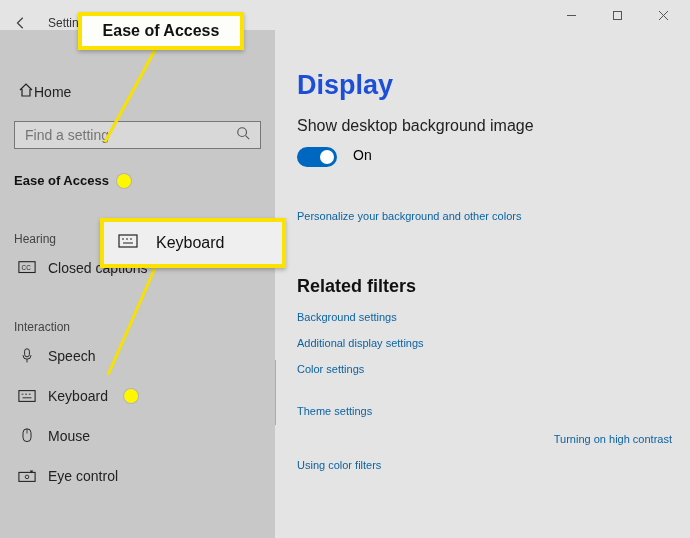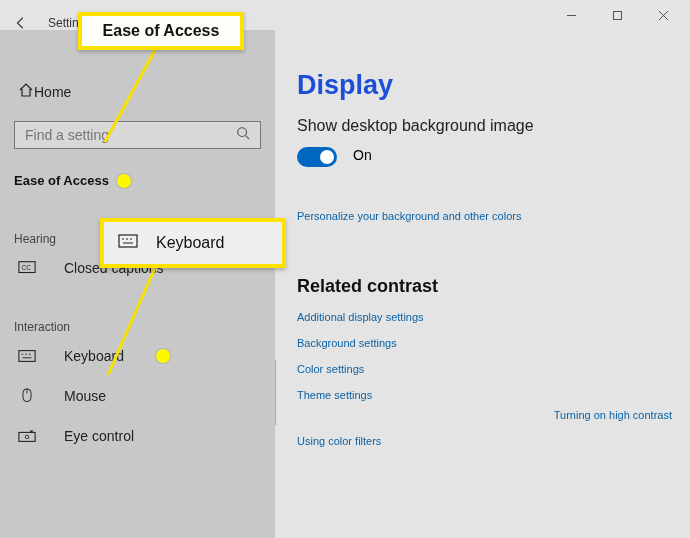--- a/index.html
+++ b/index.html
@@ -17,21 +17,21 @@
   .content { flex: 1; display: flex; }
   
   .sidebar { width: 275px; padding: 10px 14px 10px 14px; background: #c8c8c8; position: relative; }
   .home-row { display: flex; align-items: center; margin: 42px 0 20px 4px; font-size: 14px; color: #222; }
   .search { margin: 0 0 24px 0; height: 28px; border: 1px solid #777; background: #d8d8d8; display: flex; align-items: center; padding: 0 10px; justify-content: space-between; }
   .search input { border: none; background: transparent; outline: none; font-size: 14px; color: #444; width: 200px; }
   .search .mag { color: #555; }
   .section-title-active { font-size: 13px; font-weight: 600; color: #111; margin-bottom: 10px; display: flex; align-items: center; gap: 8px; }
   .dot { width: 14px; height: 14px; border-radius: 50%; background: #fff700; box-shadow: 0 0 0 1px rgba(0,0,0,0.1); }
   .section-label { font-size: 12px; color: #444; margin-top: 44px; margin-bottom: 14px; }
-  .nav-item { display: flex; align-items: center; gap: 28px; font-size: 14px; color: #222; margin-bottom: 24px; padding-left: 4px; }
+  .nav-item { display: flex; align-items: center; gap: 12px; font-size: 14px; color: #222; margin-bottom: 24px; padding-left: 4px; }
   .nav-item .ic { width: 18px; height: 16px; color: #222; display: flex; align-items: center; justify-content: center; }
   .nav-item .ic svg { width: 18px; height: 16px; }
 
   
   .main { flex: 1; padding: 40px 18px 10px 22px; background: #e4e4e4; position: relative; }
   .main h1 { font-size: 27px; font-weight: 600; color: #1d4ed8; margin-bottom: 16px; }
   .sublabel { font-size: 16px; color: #222; margin-bottom: 12px; }
   .toggle-row { display: flex; align-items: flex-start; gap: 16px; margin-bottom: 39px; }
   .toggle { width: 40px; height: 20px; border-radius: 10px; background: #0067c0; position: relative; }
   .toggle .knob { position: absolute; right: 3px; top: 3px; width: 14px; height: 14px; border-radius: 50%; background: #fff; }
@@ -115,20 +115,29 @@
           <svg viewBox="0 0 20 16">
               <rect x="1" y="1" width="18" height="12" stroke="#222" stroke-width="1.2" fill="none"></rect>
               <text x="4" y="10" font-size="7" fill="#222">CC</text>
             </svg>
         </span>
         <span>Closed captions</span>
       </div>
 
       <div class="section-label">Interaction</div>
 
+      <div class="nav-item">
+        <span class="ic">
+          <svg viewBox="0 0 16 20">
+              <rect x="5" y="1" width="6" height="10" rx="3" stroke="#222" stroke-width="1.2" fill="none"></rect>
+              <path d="M3 9a5 5 0 0 0 10 0 M8 14 V18" stroke="#222" stroke-width="1.2" fill="none"></path>
+            </svg>
+        </span>
+        <span>Speech</span>
+      </div>
 
       <div class="nav-item">
         <span class="ic">
           <svg viewBox="0 0 20 14">
               <rect x="1" y="1" width="18" height="12" stroke="#222" stroke-width="1.2" fill="none"></rect>
               <line x1="4" y1="5" x2="6" y2="5" stroke="#222"></line>
               <line x1="8" y1="5" x2="10" y2="5" stroke="#222"></line>
               <line x1="12" y1="5" x2="14" y2="5" stroke="#222"></line>
               <line x1="5" y1="9" x2="15" y2="9" stroke="#222"></line>
             </svg>
@@ -163,26 +172,26 @@
       <h1>Display</h1>
       <div class="sublabel">Show desktop background image</div>
       <div class="toggle-row">
         <div class="toggle">
             <div class="knob"></div>
           </div>
         <span style="font-size:14px;">On</span>
       </div>
       <a class="link">Personalize your background and other colors</a>
 
-      <div class="subhead">Related contrast</div>
+      <div class="subhead">Related filters</div>
       <div class="links-stack">
+        <a class="link" style="margin-bottom:0;">Background settings</a>
         <a class="link" style="margin-bottom:0;">Additional display settings</a>
-        <a class="link" style="margin-bottom:0;">Background settings</a>
-        <a class="link" style="margin-bottom:0;">Color settings</a>
-        <a class="link" style="margin-bottom:8px;">Theme settings</a>
+        <a class="link" style="margin-bottom:16px;">Color settings</a>
+        <a class="link" style="margin-bottom:16px;">Theme settings</a>
       </div>
 
       <div class="links-stack">
         <a class="link" style="margin-bottom:0;text-align:right;">Turning on high contrast</a>
         <a class="link" style="margin-bottom:0;">Using color filters</a>
       </div>
 
       
     </div>
   </div>

